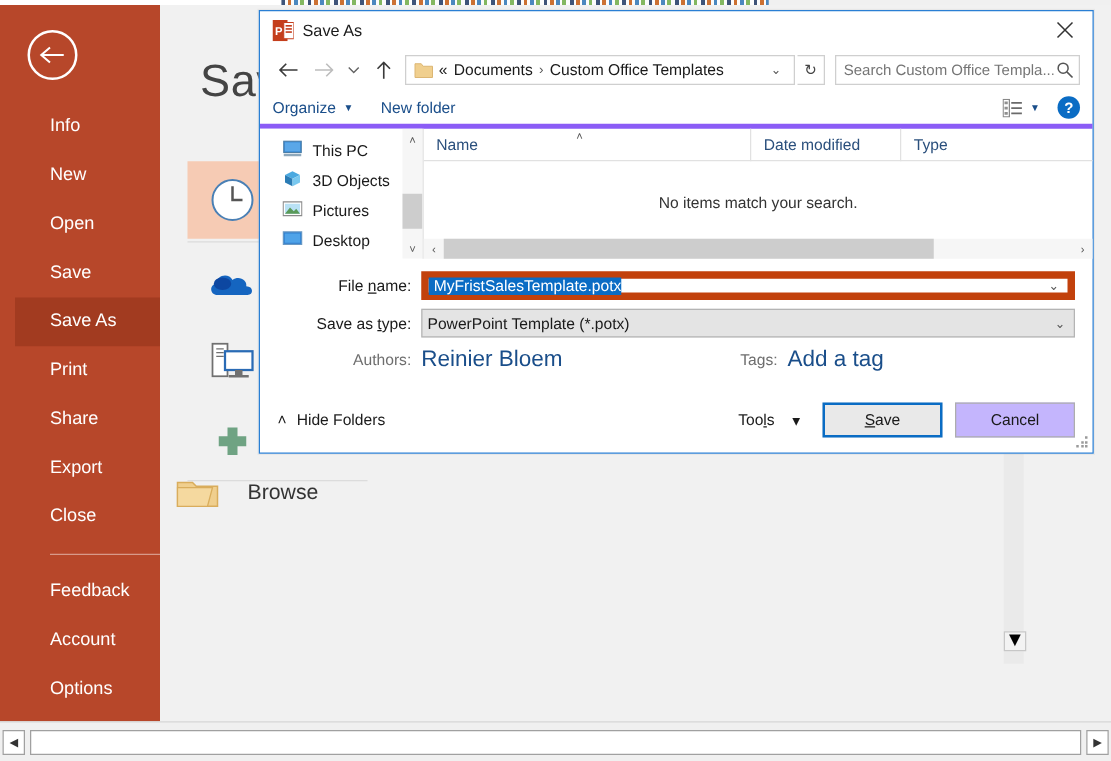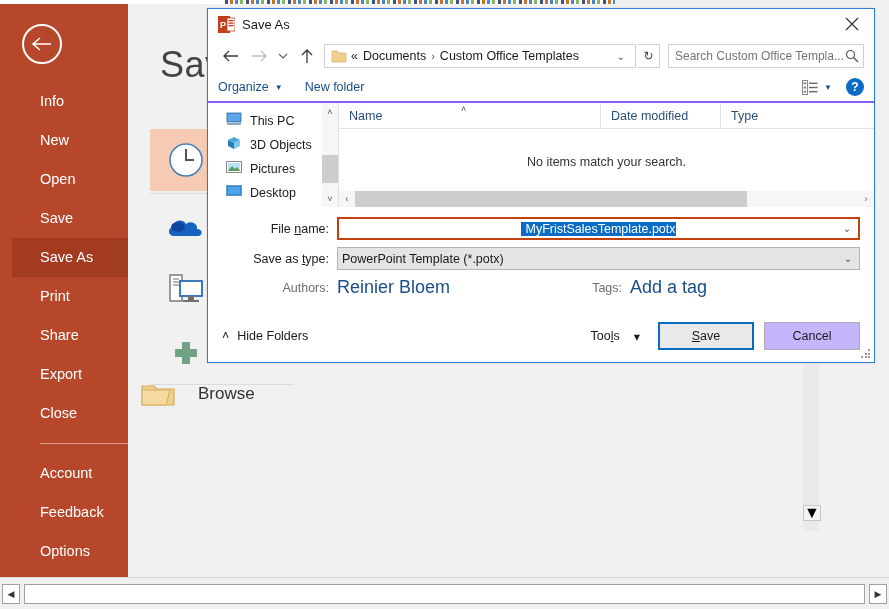--- a/index.html
+++ b/index.html
@@ -150,21 +150,21 @@
     width: 196px; height: 24px; border: 1px solid #cfcfcf; background:#fff;
     margin-left: 6px; display:flex; align-items:center; padding: 0 4px;
   }
   .search-input {
     border: none; outline: none; flex: 1; font-size: 12px; color:#a21caf;
     font-family: "Liberation Sans", sans-serif; background: transparent; min-width: 0;
   }
 
   .dlg-toolbar {
     height: 30px; display:flex; align-items:center; padding: 0 10px;
-    border-bottom: 2px solid #8b5cf6;
+    border-bottom: 4px solid #8b5cf6;
   }
   .tb-item { font-size: 12.5px; color:#1a4e8a; margin-right: 22px; cursor:pointer; display:flex; align-items:center; gap:6px;}
   .tb-caret { font-size: 8px; color:#1a4e8a; }
   .tb-right { margin-left:auto; display:flex; align-items:center; gap: 14px; }
   .view-icon { display:flex; align-items:center; gap:6px; cursor:pointer; }
   .help-icon {
     width: 18px; height: 18px; border-radius: 50%; background:#0a6cc4; color:#fff;
     font-size: 12px; font-weight: bold; display:flex; align-items:center; justify-content:center;
     cursor:pointer;
   }
@@ -210,21 +210,21 @@
   .field-row { display:flex; align-items:center; margin-bottom: 7px; }
   .field-label {
     width: 115px; text-align: right; padding-right: 8px;
     font-size: 12.5px; color:#1a1a1a;
   }
   .field-label u { text-decoration: underline; }
   .combo {
     flex: 1; height: 23px; border: 1px solid #7a7a7a; background:#fff;
     display:flex; align-items:center; position: relative;
   }
-  .combo.focus { border: 2px solid #c2410c; justify-content: center; }
+  .combo.focus { border: 6px solid #c2410c; }
   .combo.grey { background:#e4e4e4; border:1px solid #b4b4b4; }
   .combo-val { font-size: 12.5px; color:#1a1a1a; padding-left: 4px; white-space: nowrap;}
   .combo-val.sel { background:#0a6cc4; color:#ffffff; }
   .combo-caret {
     position:absolute; right: 0; top: 0; width: 22px; height: 100%;
     display:flex; align-items:center; justify-content:center; font-size:10px; color:#555; cursor:pointer;
   }
   .meta-row { display:flex; align-items:center; margin-top: 4px; }
   .meta-label { font-size: 12.5px; color:#6e6e6e; text-align:right; }
   .meta-link { font-size: 18px; color:#1a4e8a; cursor:pointer; }
@@ -272,22 +272,22 @@
         <div class="bs-item">Info</div>
         <div class="bs-item">New</div>
         <div class="bs-item">Open</div>
         <div class="bs-item">Save</div>
         <div class="bs-item active">Save As</div>
         <div class="bs-item">Print</div>
         <div class="bs-item">Share</div>
         <div class="bs-item">Export</div>
         <div class="bs-item">Close</div>
         <div class="bs-sep"></div>
+        <div class="bs-item">Feedback</div>
         <div class="bs-item">Account</div>
-        <div class="bs-item">Feedback</div>
         <div class="bs-item">Options</div>
       </div>
     </div>
 
     <div class="bs-main">
       <div class="bs-title">Save As</div>
 
       <div class="place-col">
         <div class="place sel">
           <svg width="44" height="44" viewBox="0 0 44 44">

